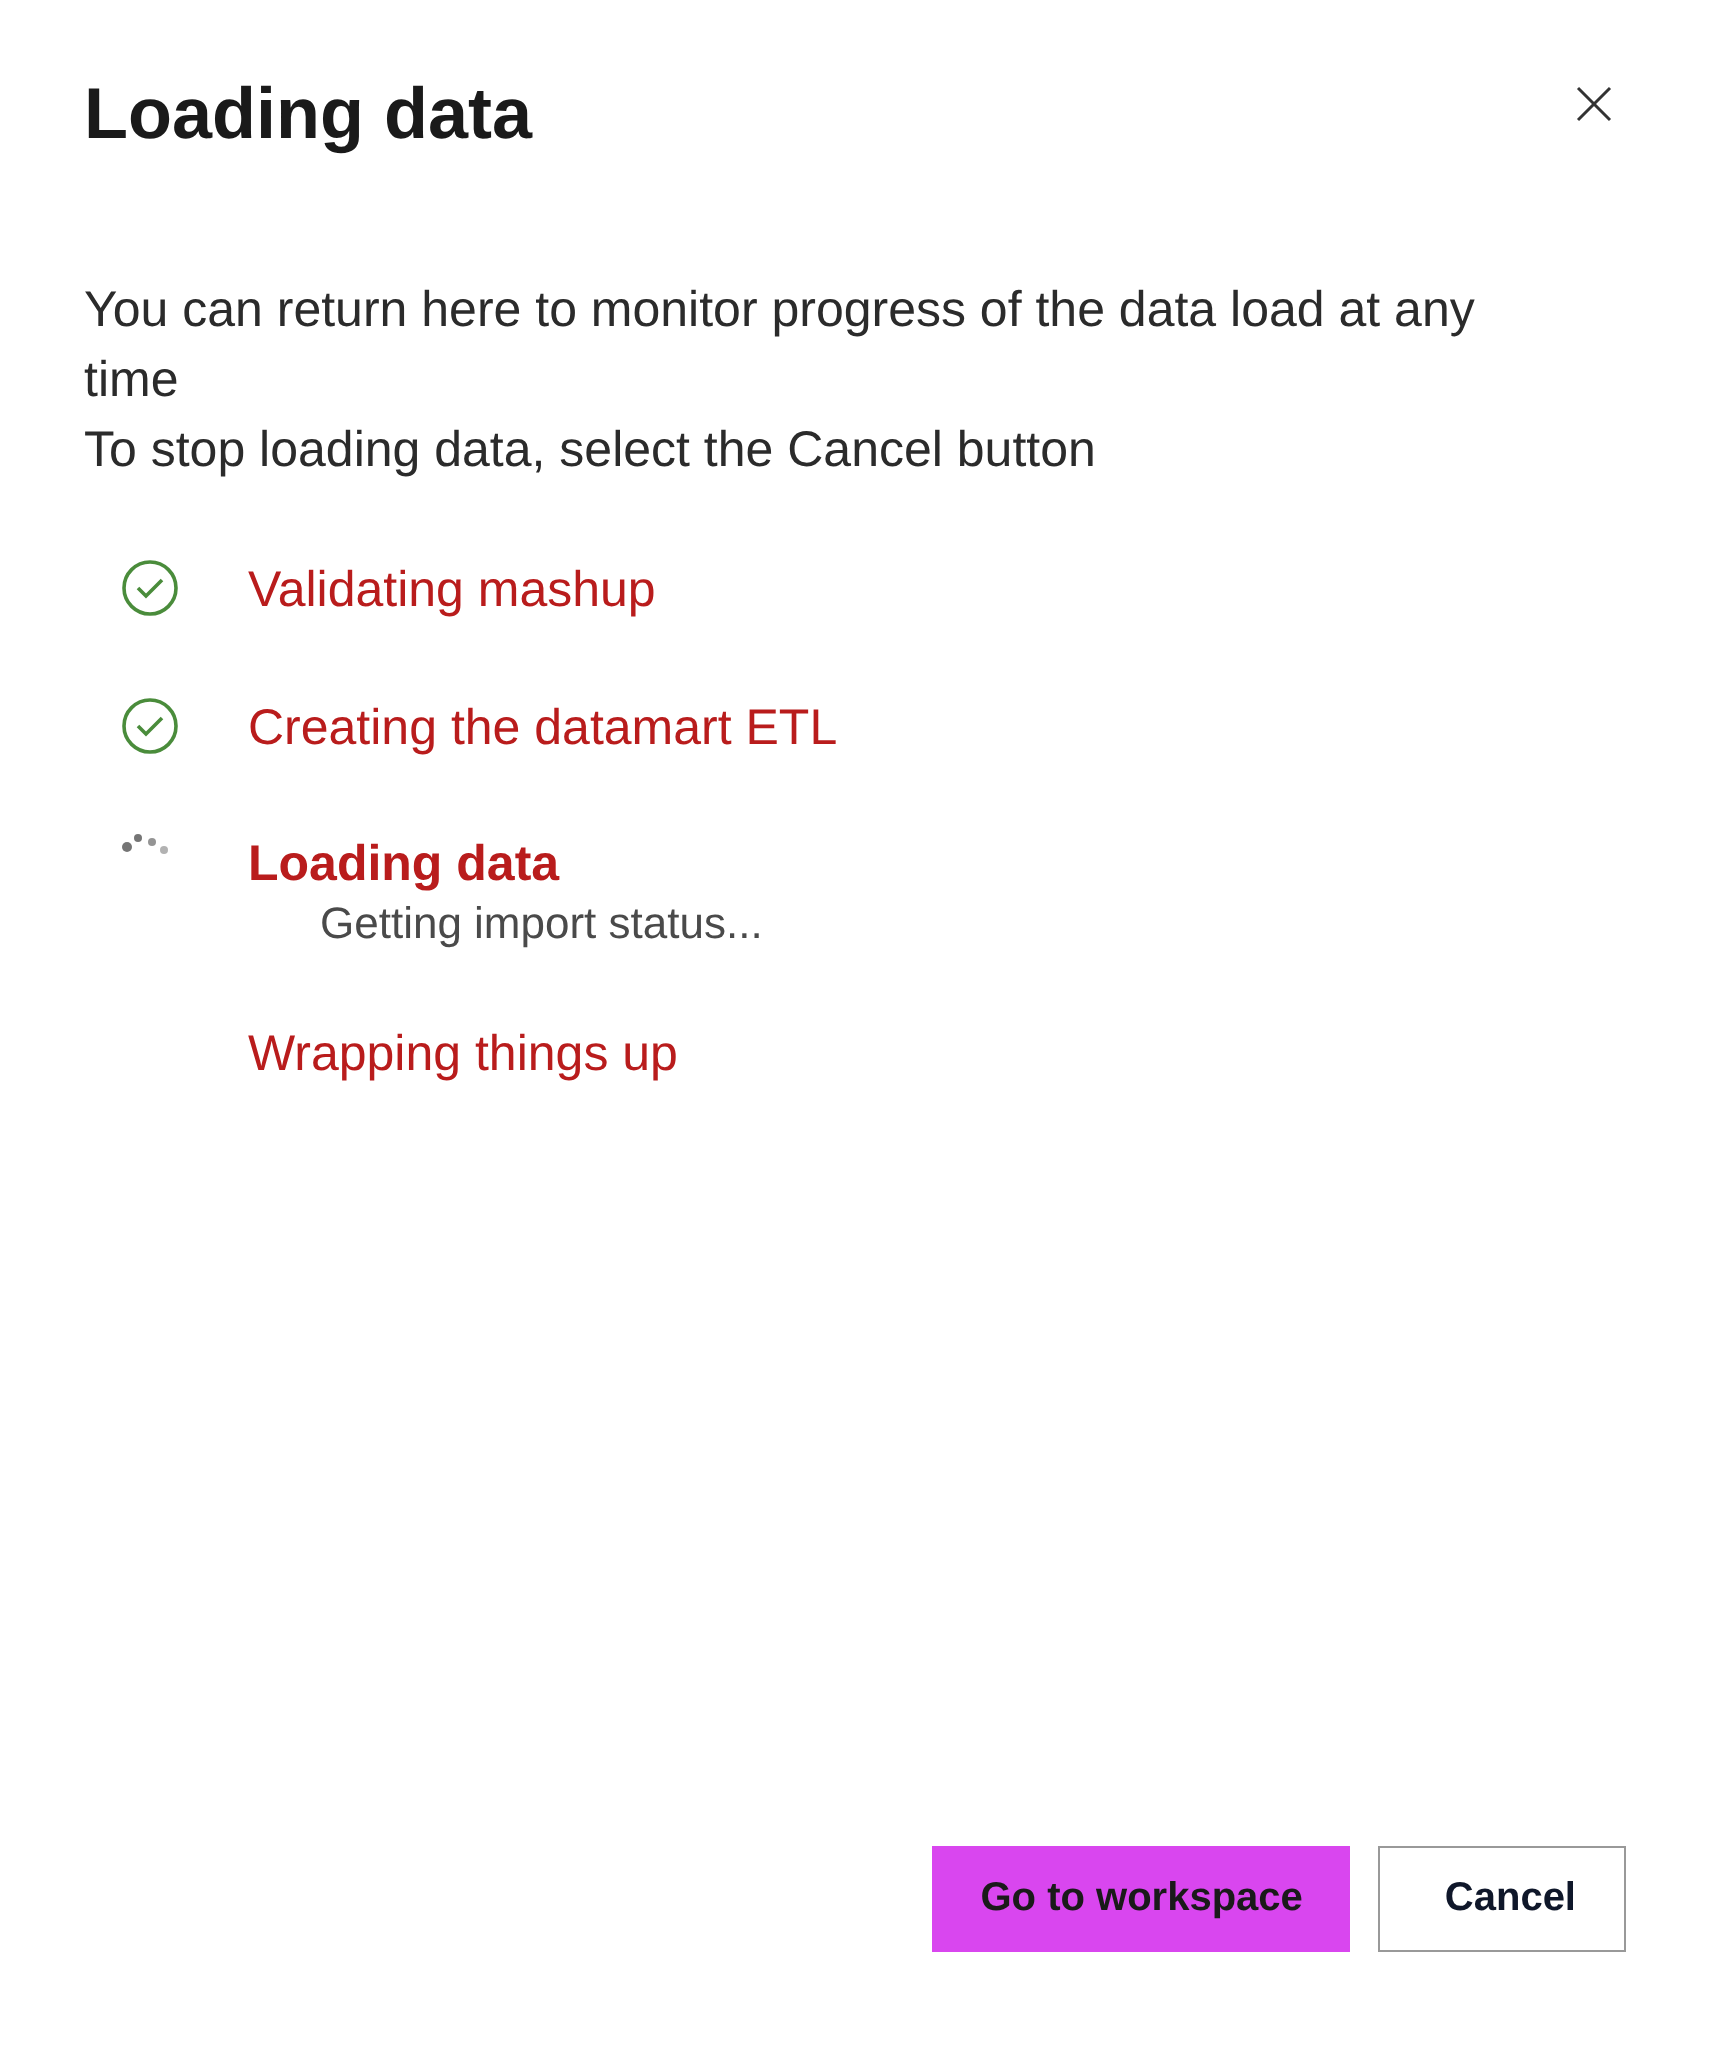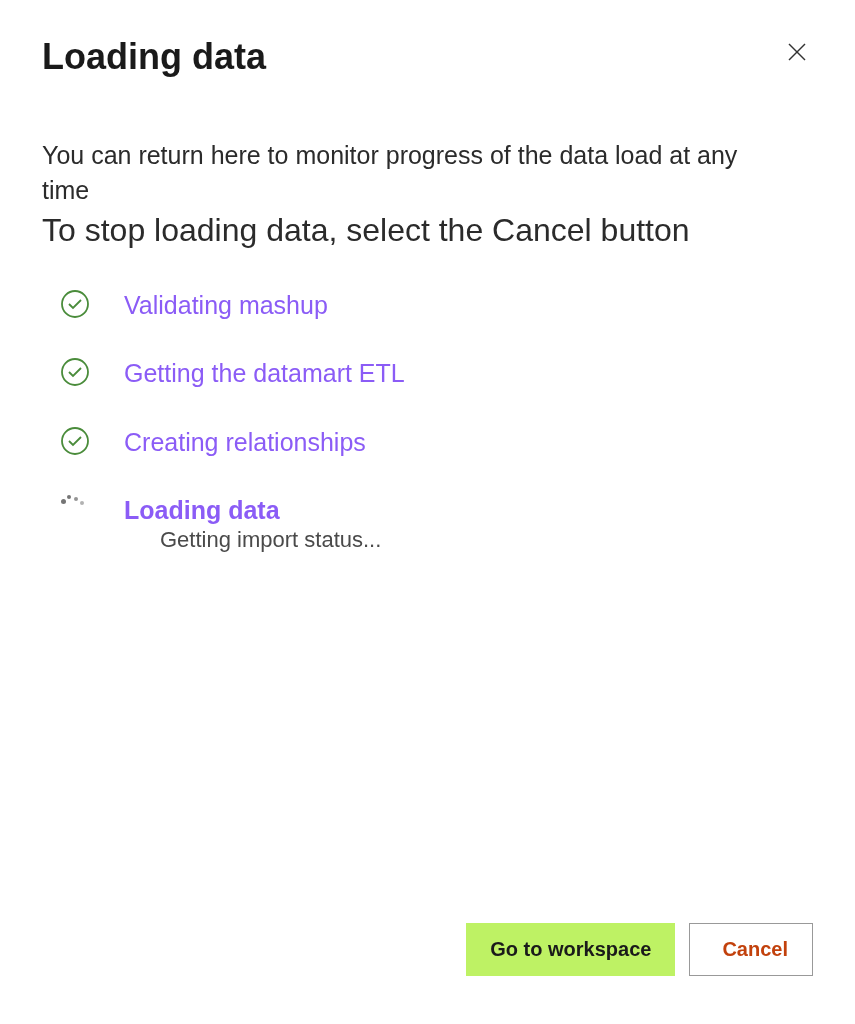--- a/index.html
+++ b/index.html
@@ -38,21 +38,21 @@
       width: 24px;
       height: 24px;
     }
     .description1 {
       font-size: 25px;
       color: #2b2b2b;
       line-height: 1.4;
       max-width: 700px;
     }
     .description2 {
-      font-size: 32px;
+      font-size: 25px;
       color: #2b2b2b;
       line-height: 1.4;
       margin-bottom: 36px;
     }
     .steps {
       list-style: none;
       padding-left: 18px;
     }
     .step {
       display: flex;
@@ -70,21 +70,21 @@
     }
     .step-icon.empty {
       width: 30px;
     }
     .step-content {
       display: flex;
       flex-direction: column;
     }
     .step-label {
       font-size: 25px;
-      color: #8b5cf6;
+      color: #b91c1c;
       line-height: 1.3;
     }
     .step-label.active {
       font-weight: 700;
     }
     .step-sublabel {
       font-size: 22px;
       color: #4a4a4a;
       margin-left: 36px;
     }
@@ -119,26 +119,26 @@
     }
     .btn {
       font-size: 20px;
       font-weight: 600;
       padding: 14px 24px;
       border: none;
       cursor: pointer;
       font-family: inherit;
     }
     .btn-primary {
-      background: #bef264;
+      background: #d946ef;
       color: #1a1a1a;
     }
     .btn-secondary {
       background: #ffffff;
-      color: #c2410c;
+      color: #0f172a;
       border: 1px solid #999;
       padding-left: 32px;
     }
   </style>
 </head>
 <body>
 
 <div class="header">
   <h1 class="title">Loading data</h1>
   <button class="close-btn">
@@ -167,54 +167,46 @@
   </li>
 
   <li class="step">
     <span class="step-icon">
       <svg width="30" height="30" viewBox="0 0 30 30">
         <circle cx="15" cy="15" r="13" class="checkmark-circle"></circle>
         <path d="M9 15 L13 19 L21 11" stroke="#4a8c3b" stroke-width="1.8" fill="none"></path>
       </svg>
     </span>
     <div class="step-content">
-      <span class="step-label">Getting the datamart ETL</span>
-    </div>
-  </li>
-
-  <li class="step">
-    <span class="step-icon">
-      <svg width="30" height="30" viewBox="0 0 30 30">
-        <circle cx="15" cy="15" r="13" class="checkmark-circle"></circle>
-        <path d="M9 15 L13 19 L21 11" stroke="#4a8c3b" stroke-width="1.8" fill="none"></path>
-      </svg>
-    </span>
-    <div class="step-content">
-      <span class="step-label">Creating relationships</span>
-    </div>
-  </li>
+      <span class="step-label">Creating the datamart ETL</span>
+    </div>
+  </li>
+
 
 
   <li class="step">
     <span class="step-icon">
       <span class="spinner">
         <span class="spinner-dot"></span>
         <span class="spinner-dot"></span>
         <span class="spinner-dot"></span>
         <span class="spinner-dot"></span>
       </span>
     </span>
     <div class="step-content">
       <span class="step-label active">Loading data</span>
       <span class="step-sublabel">Getting import status...</span>
     </div>
   </li>
 
   <li class="step">
     <span class="step-icon empty"></span>
+    <div class="step-content">
+      <span class="step-label">Wrapping things up</span>
+    </div>
   </li>
 
 </ul>
 
 <div class="footer">
   <button class="btn btn-primary">Go to workspace</button>
   <button class="btn btn-secondary">Cancel</button>
 </div>
 
 </body></html>

